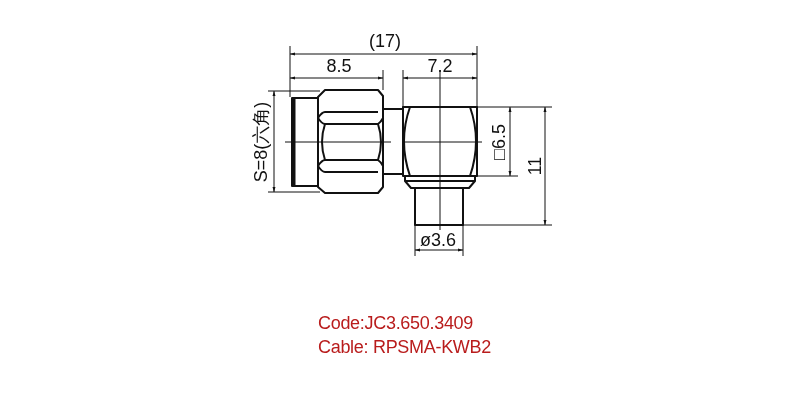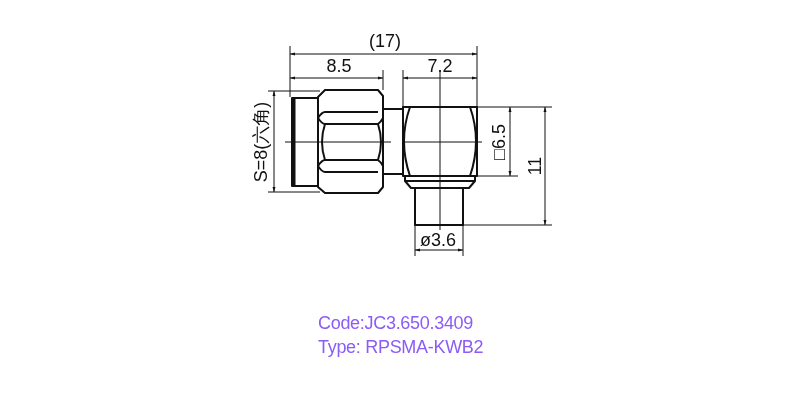--- a/index.html
+++ b/index.html
@@ -1,18 +1,18 @@
 <!DOCTYPE html>
 <html><head>
 <meta charset="utf-8">
 <style>
   html, body { margin:0; padding:0; background:#ffffff; }
   body { width:800px; height:400px; position:relative; overflow:hidden; font-family:"Liberation Sans", sans-serif; }
   #drawing { position:absolute; left:0; top:0; }
-  .info { position:absolute; left:318px; top:312px; font-size:18px; line-height:23.5px; color:#8b5cf6; letter-spacing:-0.3px; }
+  .info { position:absolute; left:318px; top:312px; font-size:18px; line-height:23.5px; color:#b91c1c; letter-spacing:-0.3px; }
   .info div { white-space:nowrap; }
   svg text { font-family:"Liberation Sans", sans-serif; fill:#111; }
 </style>
 </head>
 <body>
 
 <svg id="drawing" width="800" height="400" viewBox="0 0 800 400" xmlns="http://www.w3.org/2000/svg">
   <defs>
     <marker id="arr" viewBox="0 0 10 10" refX="10" refY="5" markerWidth="9" markerHeight="5" orient="auto-start-reverse" markerUnits="userSpaceOnUse">
       <path d="M0,2 L10,5 L0,8 z" fill="#111"></path>
@@ -87,14 +87,14 @@
     <text x="440" y="72" text-anchor="middle">7.2</text>
     <text x="0" y="0" text-anchor="middle" transform="translate(267,142) rotate(-90)">S=8(六角)</text>
     <text x="0" y="0" text-anchor="middle" transform="translate(505,142) rotate(-90)">□6.5</text>
     <text x="0" y="0" text-anchor="middle" transform="translate(541,166) rotate(-90)">11</text>
     <text x="438" y="246" text-anchor="middle">ø3.6</text>
   </g>
 </svg>
 
 <div class="info">
   <div>Code:JC3.650.3409</div>
-  <div>Type: RPSMA-KWB2</div>
+  <div>Cable: RPSMA-KWB2</div>
 </div>
 
 </body></html>

